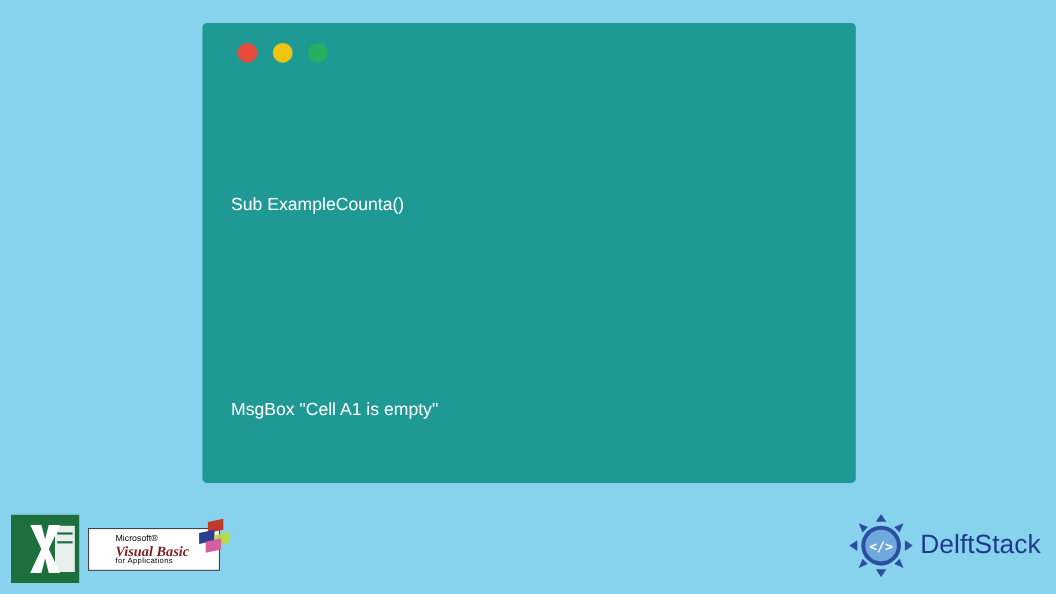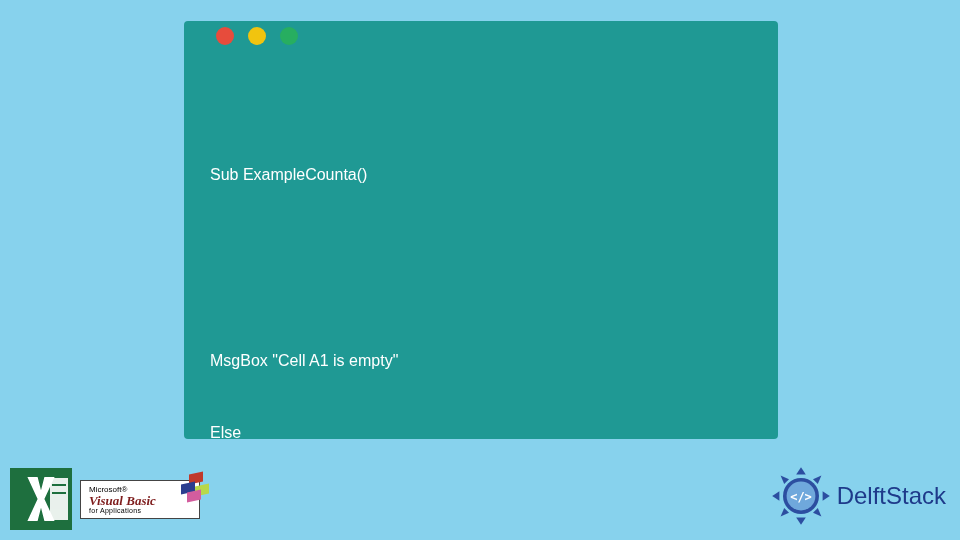--- a/index.html
+++ b/index.html
@@ -12,21 +12,21 @@
     overflow: hidden;
   }
   .code-window {
     position: absolute;
     left: 184px;
     top: 21px;
     width: 594px;
     height: 418px;
     background: #1f9994;
     border-radius: 4px;
-    padding: 6px 26px;
+    padding: 18px 26px;
   }
   .dots { display: flex; gap: 14px; margin-left: 6px; margin-bottom: 22px; }
   .dot { width: 18px; height: 18px; border-radius: 50%; }
   .dot-red { background: #e74c3c; }
   .dot-yellow { background: #f1c40f; }
   .dot-green { background: #27ae60; }
   .code {
     color: #ffffff;
     font-size: 16px;
     line-height: 1.5;
@@ -71,21 +71,21 @@
     position: absolute;
     left: 2px; right: 2px;
     height: 2px;
     background: #1e6f3e;
   }
   .excel-sheet::before { top: 6px; }
   .excel-sheet::after { top: 14px; }
   .vb-box {
     background: #ffffff;
     border: 1px solid #444;
-    padding: 4px 8px 4px 8px;
+    padding: 4px 8px 4px 24px;
     width: 120px;
     position: relative;
   }
   .vb-ms { font-size: 8px; color: #000; }
   .vb-title { font-family: Georgia, serif; font-style: italic; font-weight: bold; font-size: 13px; color: #7f1d1d; line-height: 1; }
   .vb-sub { font-size: 7px; color: #000; letter-spacing: 0.3px; }
   .vb-cubes {
     position: absolute;
     right: -14px;
     top: -8px;
@@ -135,21 +135,20 @@
     <div class="dot dot-red"></div>
     <div class="dot dot-yellow"></div>
     <div class="dot dot-green"></div>
   </div>
   <div class="code">
     <div class="block">
       <div>Sub ExampleCounta()</div>
     </div>
     <div class="block">
       <div>MsgBox "Cell A1 is empty"</div>
-      <div>Else</div>
       
       
     </div>
     
     
   </div>
 </div>
 
 <div class="logos-left">
   <div class="excel-tile">

